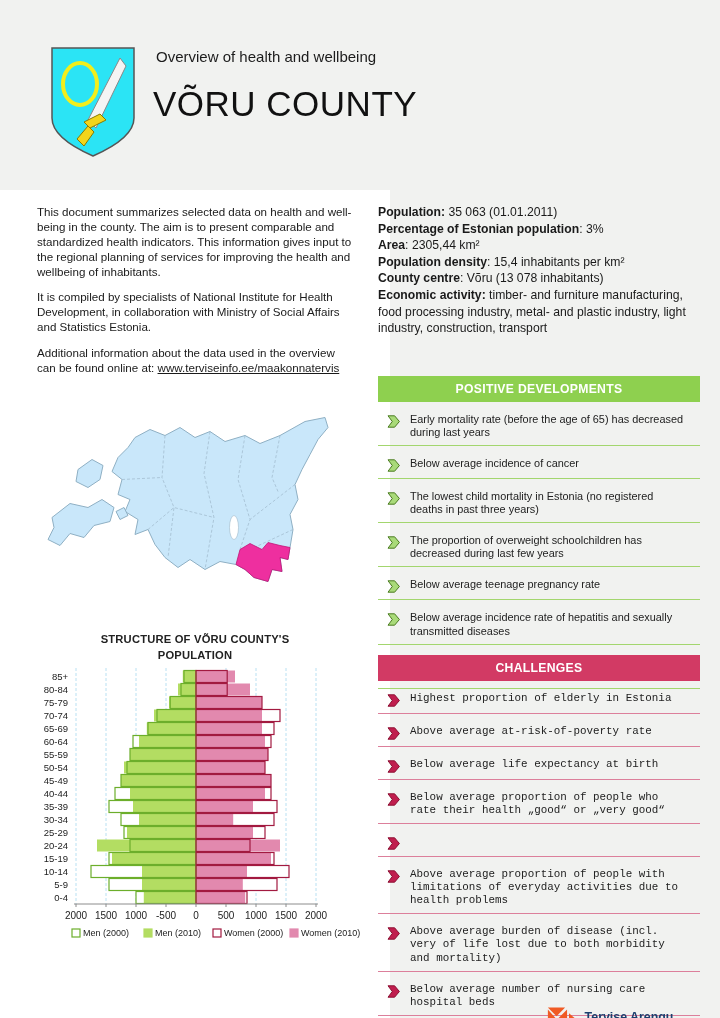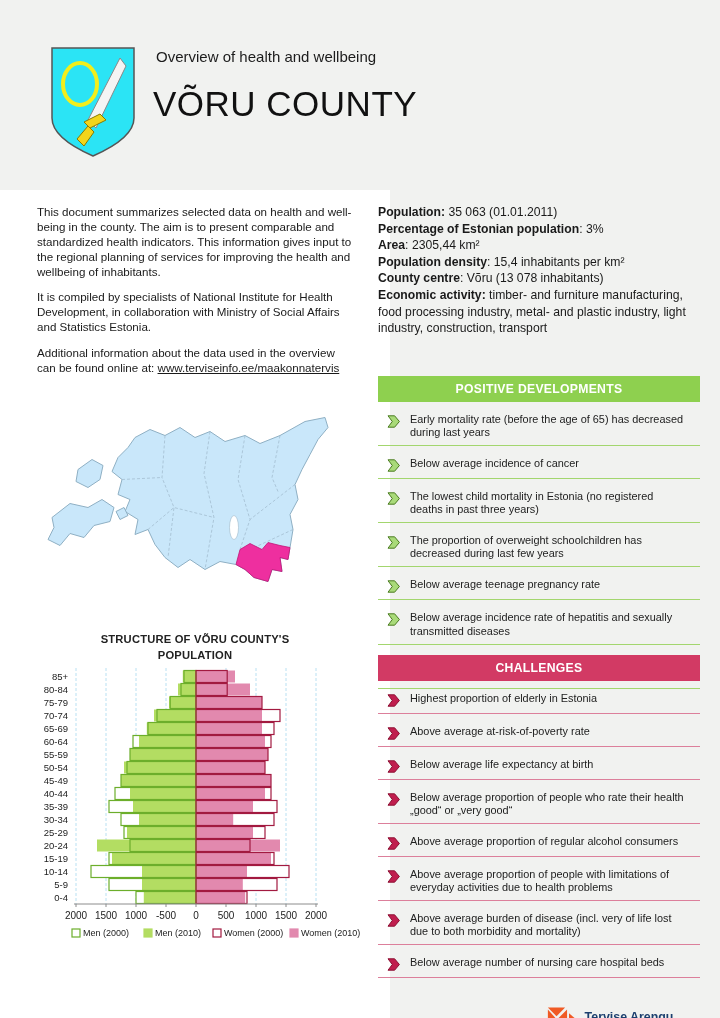--- a/index.html
+++ b/index.html
@@ -21,21 +21,21 @@
   .pyr{position:absolute;left:28px;top:664px;width:334px;height:292px;}
 
   
   .stats{position:absolute;left:378px;top:204px;width:324px;font-size:12.2px;line-height:1.36;color:#1a1a1a;}
   .stats b{font-weight:bold;}
   .sec-bar{position:absolute;left:378px;width:322px;height:26px;display:flex;align-items:center;justify-content:center;color:#fff;font-weight:bold;font-size:12.2px;letter-spacing:.3px;}
   .bar-pos{top:376px;background:var(--green-header,#8ed04f);}
   .bar-cha{top:655px;background:var(--pink-header,#d23a64);}
   .dev-list{position:absolute;left:378px;width:322px;}
   .list-pos{top:402px;}
-  .list-cha{top:681px;}
+  .list-cha{top:681px;font-family:Liberation Mono, monospace;}
   .dev-item{display:flex;align-items:flex-start;padding:11px 0 6px 0;}
   .list-pos .dev-item{border-bottom:1px solid var(--green-line,#a3d66e);}
   .list-cha .dev-item{border-bottom:1px solid var(--pink-line,#dc7f9b);}
   .dev-item .bullet{flex:0 0 13px;width:13px;height:13px;margin:2px 10px 0 9px;}
   .dev-item .txt{font-size:10.9px;line-height:1.2;color:#222;width:274px;}
 
   
   .logo{position:absolute;left:545px;top:1004px;display:flex;align-items:flex-start;}
   .logo-ic{width:34px;height:34px;margin-right:7px;}
   .logo-t1{font-size:12.4px;font-weight:bold;color:#1c3f6e;line-height:1.15;padding-top:6px;}
@@ -326,21 +326,20 @@
       <div class="dev-item">
         <svg class="bullet" viewBox="0 0 13 13">
           <polygon points="1,0.8 7.6,0.8 12.4,6.5 7.6,12.2 1,12.2 5.3,6.5" fill="#c01e4e" stroke="#8c1134" stroke-width="1"></polygon>
         </svg>
         <span class="txt">Below average proportion of people who rate their health „good“ or „very good“</span>
       </div>
       <div class="dev-item">
         <svg class="bullet" viewBox="0 0 13 13">
           <polygon points="1,0.8 7.6,0.8 12.4,6.5 7.6,12.2 1,12.2 5.3,6.5" fill="#c01e4e" stroke="#8c1134" stroke-width="1"></polygon>
         </svg>
-        <span class="txt">Above average proportion of regular alcohol consumers</span>
       </div>
       <div class="dev-item">
         <svg class="bullet" viewBox="0 0 13 13">
           <polygon points="1,0.8 7.6,0.8 12.4,6.5 7.6,12.2 1,12.2 5.3,6.5" fill="#c01e4e" stroke="#8c1134" stroke-width="1"></polygon>
         </svg>
         <span class="txt">Above average proportion of people with limitations of everyday activities due to health problems</span>
       </div>
       <div class="dev-item">
         <svg class="bullet" viewBox="0 0 13 13">
           <polygon points="1,0.8 7.6,0.8 12.4,6.5 7.6,12.2 1,12.2 5.3,6.5" fill="#c01e4e" stroke="#8c1134" stroke-width="1"></polygon>

